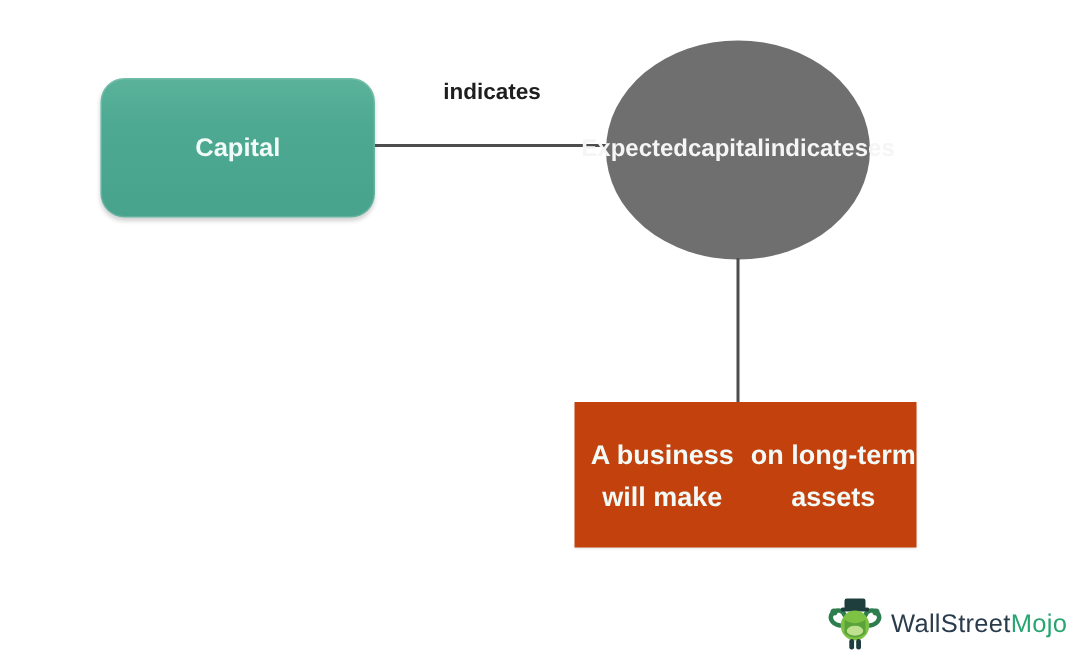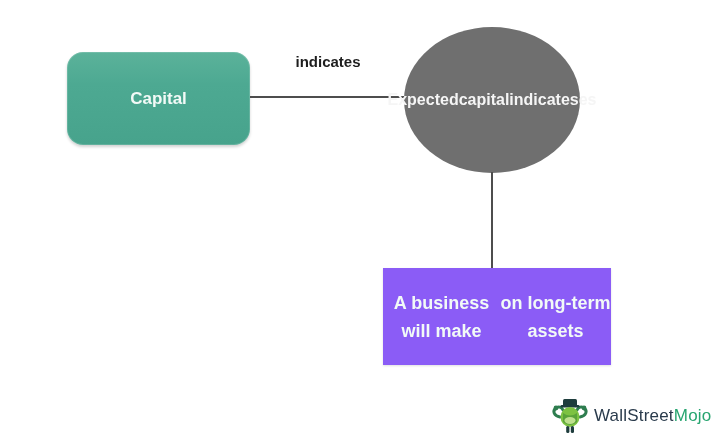--- a/index.html
+++ b/index.html
@@ -28,21 +28,21 @@
   }
   #node-expected-capex{
     left:404px;top:27px;width:176px;height:146px;
     background:#6f6f6f;
     border-radius:50%;
     font-size:16px;line-height:24px;
     color:#f5f5f5;
   }
   #node-business-assets{
     left:383px;top:268px;width:228px;height:97px;
-    background:#8b5cf6;
+    background:#c2410c;
     font-size:18px;line-height:28px;
     box-shadow:0 1px 2px rgba(0,0,0,0.12);
   }
   .edge{position:absolute;background:#4d4d4d;}
   #edge-horizontal{left:250px;top:96px;width:155px;height:2px;}
   #edge-vertical{left:491px;top:172px;width:2px;height:97px;}
   #edge-label-indicates{
     position:absolute;
     left:255px;top:53px;width:146px;
     text-align:center;

